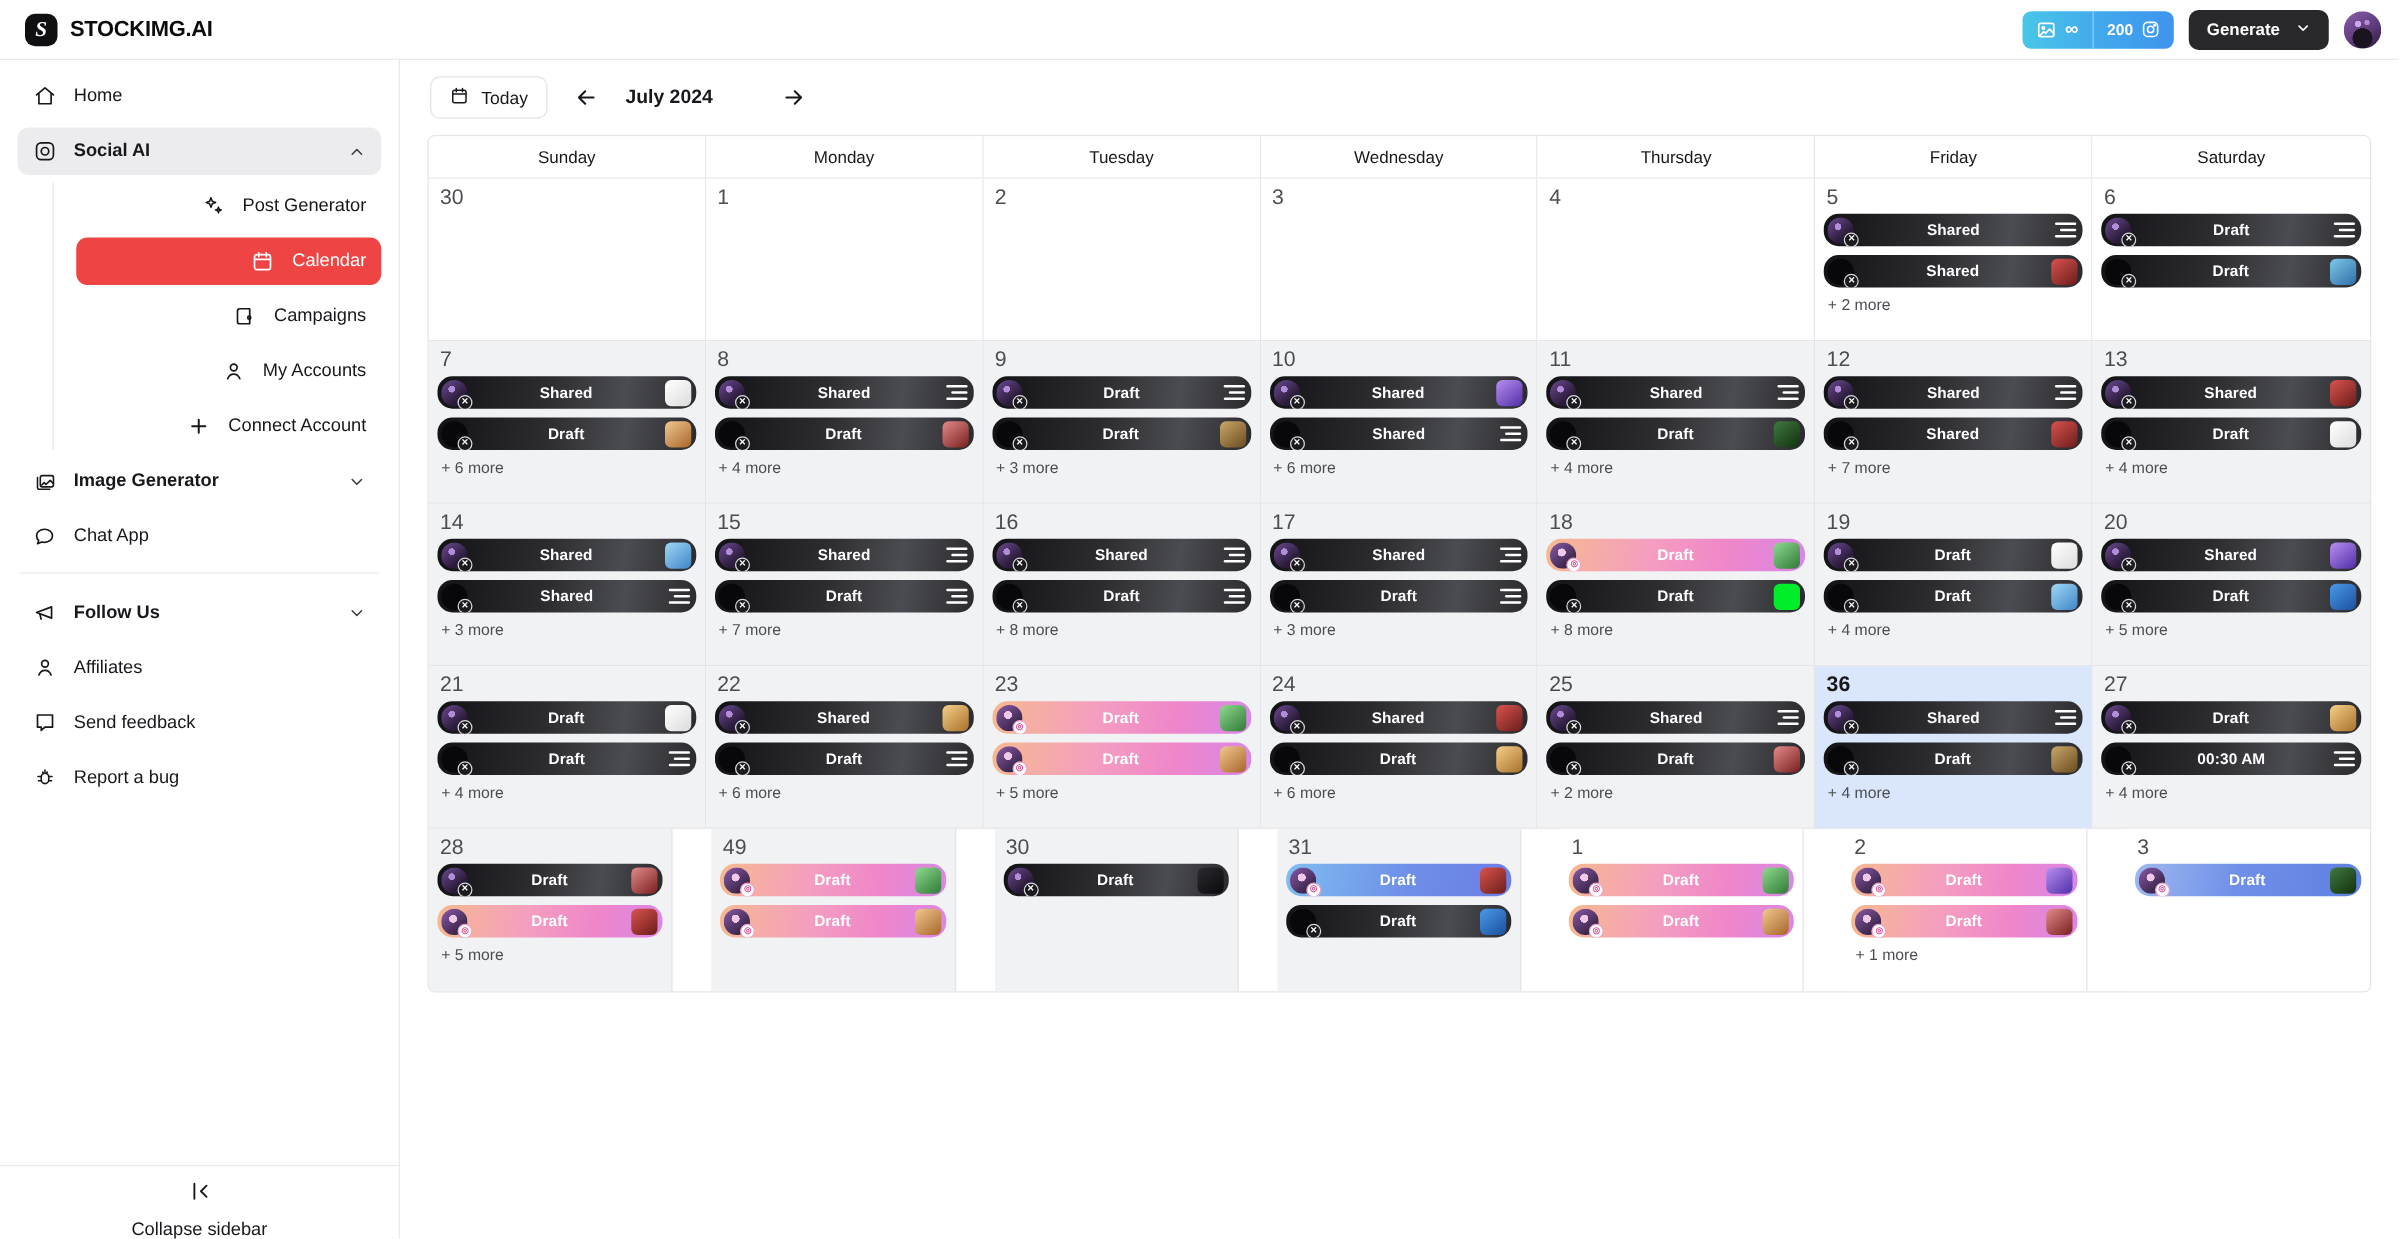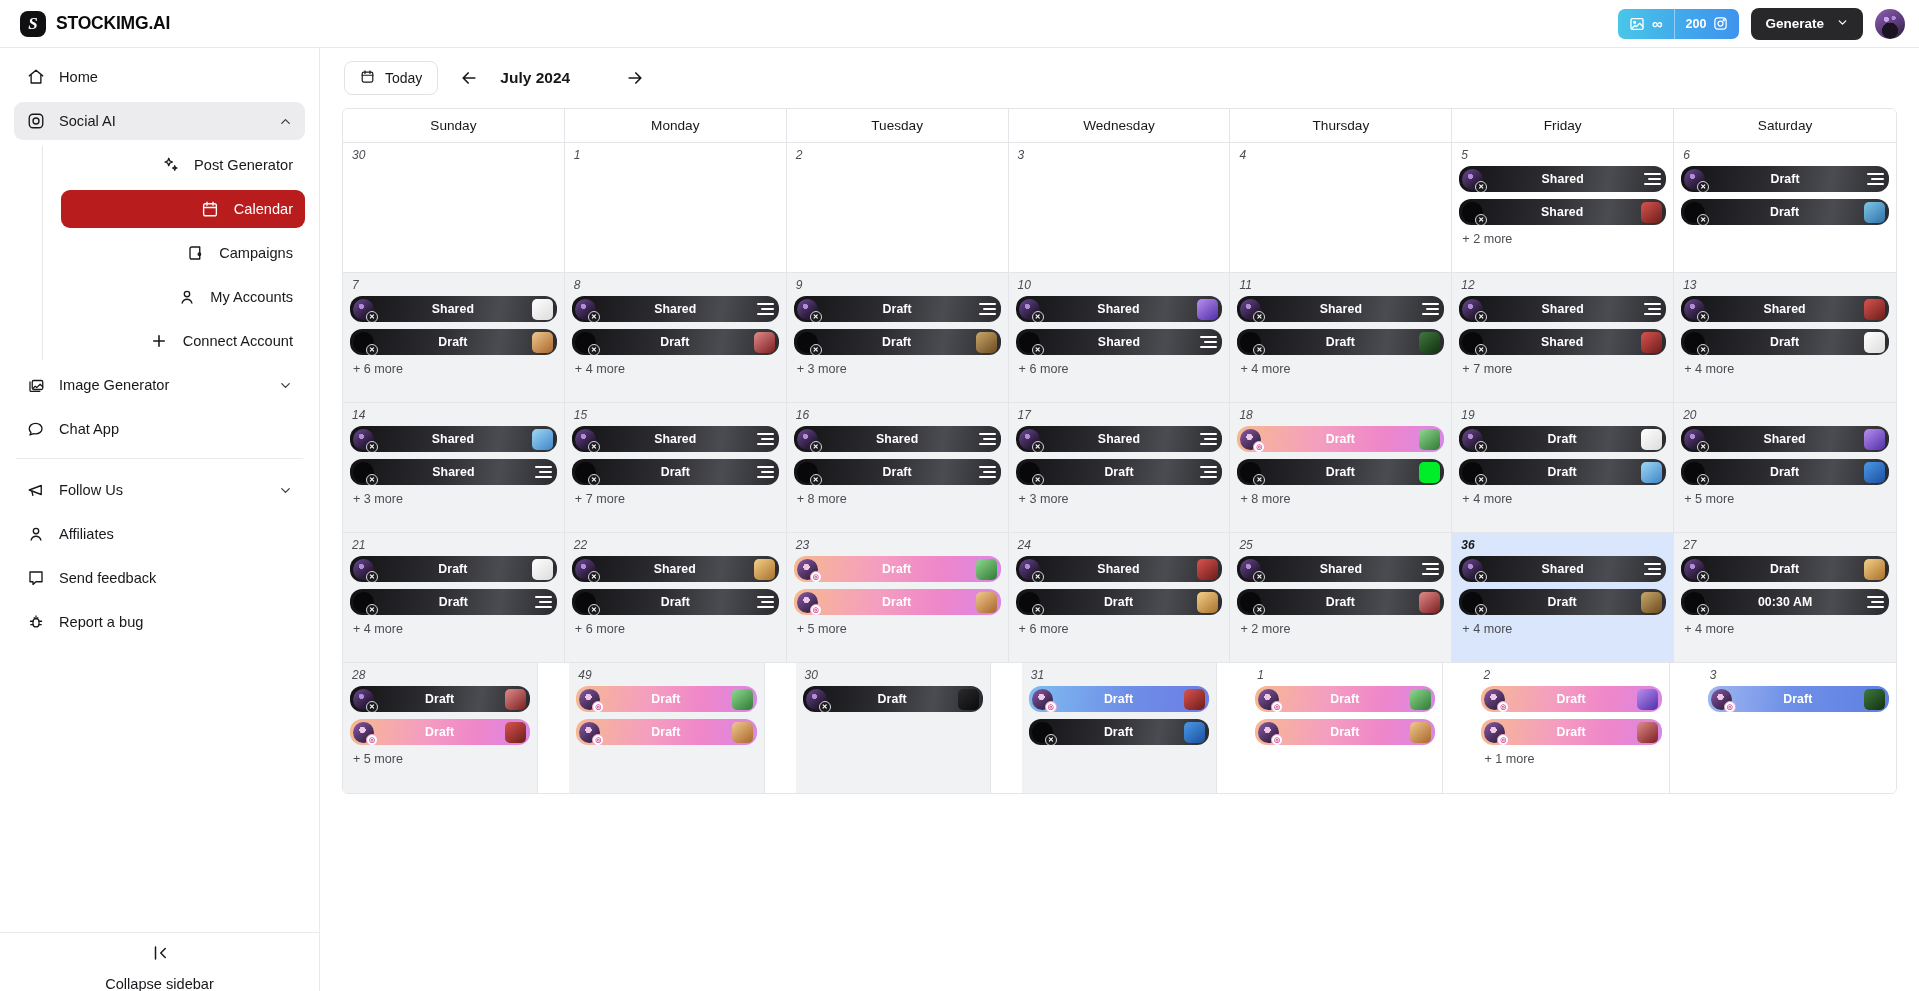--- a/index.html
+++ b/index.html
@@ -65,32 +65,32 @@
   }
   .side-scroll { flex:1 1 auto; overflow:hidden; padding:10px 14px 0 14px; }
   .nav-item {
     display:flex; align-items:center; gap:14px;
     height:38px; padding:0 12px; border-radius:9px;
     font-size:14.6px; color:#17181b; cursor:pointer; margin-bottom:6px;
     white-space:nowrap;
   }
   .nav-item .ico { width:19px; height:19px; flex:0 0 19px; display:flex; align-items:center; justify-content:center; color:#17181b; }
   .nav-item.group-open { background:#ececee; justify-content:space-between; }
-  .nav-item .left { display:flex; align-items:center; gap:14px; }
+  .nav-item .left { display:flex; align-items:center; gap:14px;font-weight:bold; }
   .nav-item .chev { color:#3a3b3f; display:flex; }
   .subnav { margin-left:28px; padding-left:18px; border-left:1.5px solid #e6e7e9; }
   .sub-item {
     display:flex; align-items:center; gap:14px;
     height:38px; padding:0 12px; border-radius:9px;
     font-size:14.6px; color:#17181b; cursor:pointer; margin-bottom:6px;
     white-space:nowrap;
     justify-content:flex-end;
   }
   .sub-item .ico { width:19px; height:19px; flex:0 0 19px; display:flex; align-items:center; justify-content:center; }
-  .sub-item.active { background:#b91c1c; color:#fff;padding-left:21px; }
+  .sub-item.active { background:#ef4444; color:#fff;padding-left:21px; }
   .sub-item.active .ico { color:#fff; }
   .divider { height:1px; background:#e9eaec; margin:10px 2px 12px 2px; }
   .side-footer { border-top:1px solid #e9eaec; padding:10px 14px; }
   .side-footer .nav-item { margin-bottom:0;flex-direction:column; }
 
   
   .main { flex:1 1 auto; min-width:0; display:flex; flex-direction:column; background:#fff; padding:0 22px; }
   .cal-toolbar { height:60px; flex:0 0 60px; display:flex; align-items:center; gap:18px; padding-left:2px;}
   .today-btn {
     display:flex; align-items:center; gap:10px;
@@ -115,21 +115,21 @@
   .week-row.r4 { height:130px; }
   .week-row.r5 { height:130px;gap:31px; }
   .daycell {
     border-right:1px solid #e4e5e8; border-bottom:1px solid #e4e5e8;
     background:#f1f2f4; padding:6px 7px 0 7px; overflow:hidden; position:relative;
   }
   .daycell:last-child { border-right:none; }
   .week-row:last-child .daycell { border-bottom:none; }
   .daycell.other { background:#ffffff; }
   .daycell.today { background:#d9e6fb; }
-  .daynum { font-size:12px; color:#4b4d52; margin-bottom:5px; line-height:1; padding-left:2px;font-style:italic;}
+  .daynum { font-size:17px; color:#4b4d52; margin-bottom:5px; line-height:1; padding-left:2px;}
   .daycell.today .daynum { color:#16171a; font-weight:bold; }
 
   .ev {
     display:flex; align-items:center; height:26px; border-radius:12px;
     margin-bottom:7px; padding:0 3px 0 3px; overflow:hidden; cursor:pointer; position:relative;
   }
   .ev.dark { background:linear-gradient(100deg,#131316 0%, #2c2c30 42%, #4b4c51 72%, #2a2a2e 100%); }
   .ev.pink { background:linear-gradient(100deg,#f6b98f 0%, #f49ec0 40%, #ef86c9 70%, #d887e8 100%); }
   .ev.blue { background:linear-gradient(100deg,#9fb8f0 0%, #6f90e8 45%, #5f7fe2 100%); }
   .ev.bluebright { background:linear-gradient(100deg,#7fbdf0 0%, #6e8ee8 55%, #6c7ee4 100%); }

